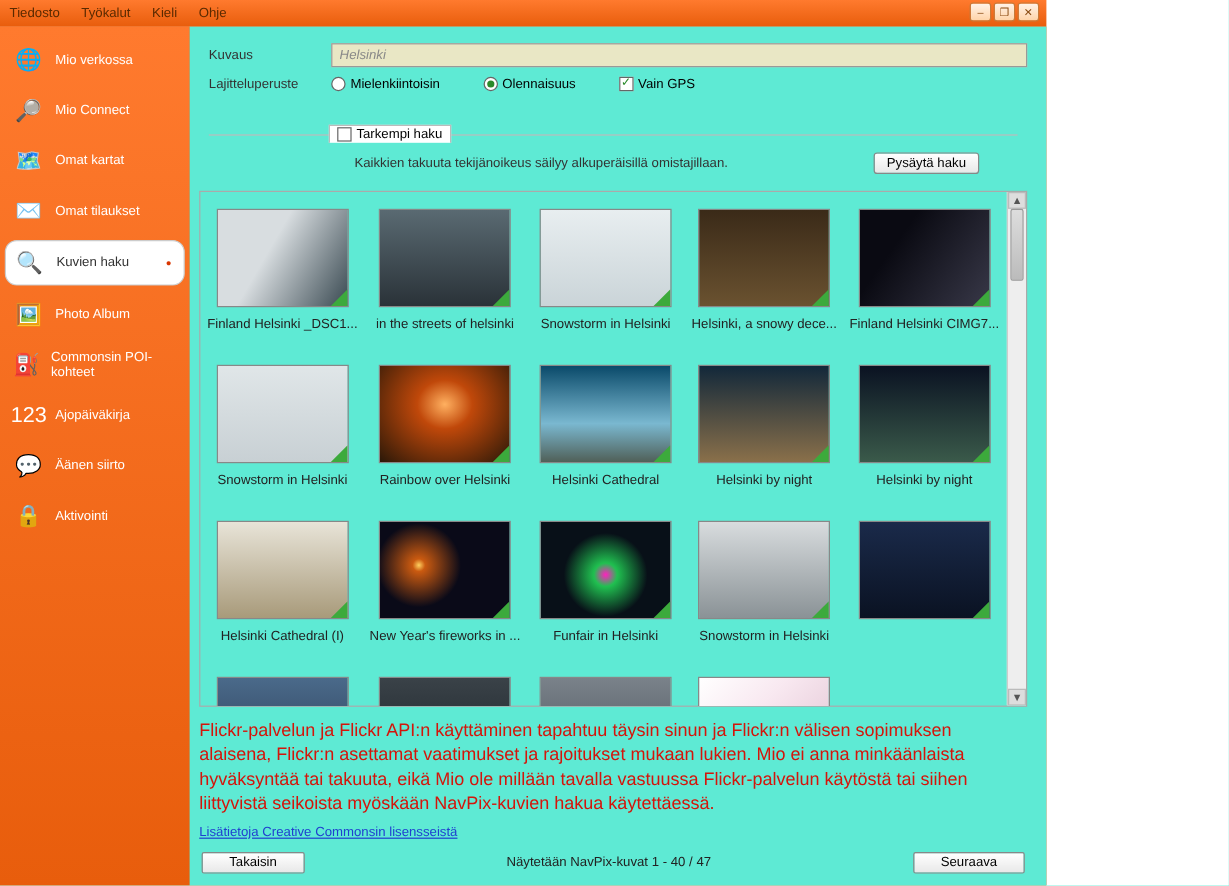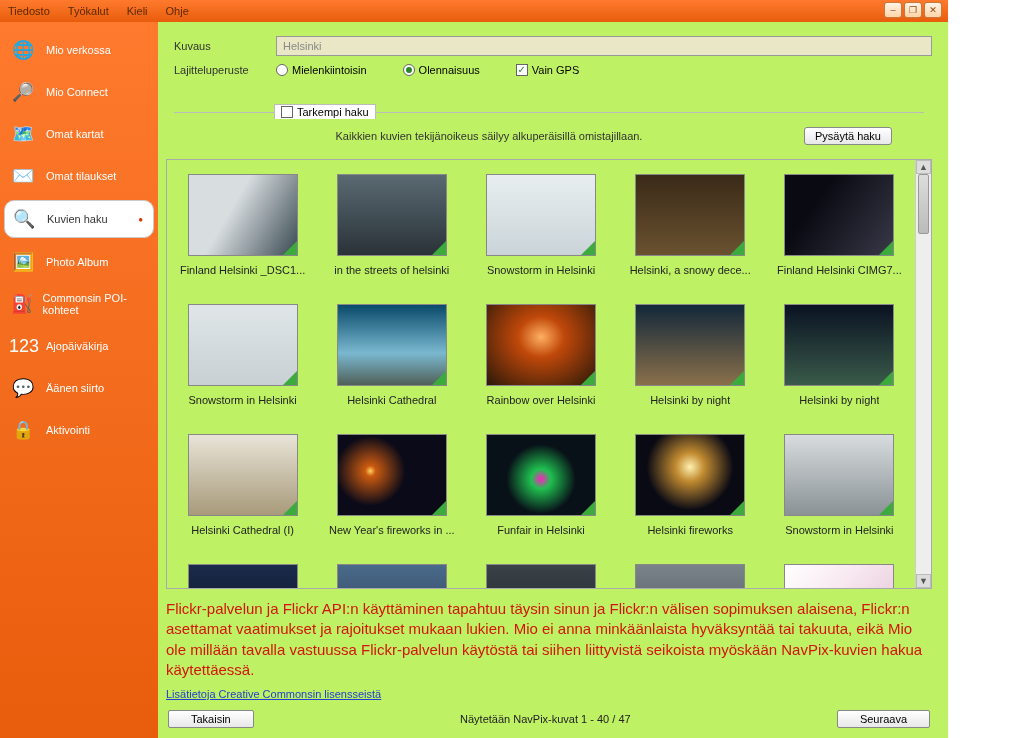--- a/index.html
+++ b/index.html
@@ -1,38 +1,38 @@
 <!DOCTYPE html>
 <html><head>
   <meta charset="utf-8">
   <style>
     * { box-sizing: border-box; margin: 0; padding: 0; }
     body { font-family: Tahoma, Arial, sans-serif; font-size: 11px; background: #fff; width: 1024px; height: 738px; overflow: hidden; }
     
-    .window { width: 948px; height: 738px; display: flex; flex-direction: column; }
+    .window { width: 872px; height: 738px; display: flex; flex-direction: column; }
     
     .menubar { background: linear-gradient(#ff7a2e, #e85d0c); height: 22px; display: flex; align-items: center; padding: 0 8px; gap: 18px; color: #5a2a00; font-size: 11px; position: relative; }
     .menu-item { cursor: pointer; }
     .window-controls { position: absolute; right: 6px; top: 2px; display: flex; gap: 2px; }
     .wc-btn { width: 18px; height: 16px; background: linear-gradient(#fff3e8, #ffd4a8); border: 1px solid #c67a3a; border-radius: 3px; display: flex; align-items: center; justify-content: center; font-size: 9px; color: #8a4a10; cursor: pointer; }
     
     .body-area { flex: 1; display: flex; background: #e85d0c; min-height: 0; }
     
     .sidebar { width: 158px; background: linear-gradient(#ff7a2e, #e85d0c); padding: 10px 4px; display: flex; flex-direction: column; gap: 6px; }
     .side-item { display: flex; align-items: center; gap: 8px; padding: 6px 6px; cursor: pointer; color: #fff; font-size: 11px; border-radius: 4px; }
     .side-item.active { background: #fff; color: #333; border-radius: 10px; border: 1px solid #ccc; position: relative; }
     .side-item.active::after { content: "●"; color: #d93600; position: absolute; right: 10px; font-size: 8px; }
     .side-icon { width: 28px; height: 24px; display: flex; align-items: center; justify-content: center; font-size: 18px; }
     
-    .main { flex: 1; background: #bef264; border-top-left-radius: 0; display: flex; flex-direction: column; min-height: 0; }
+    .main { flex: 1; background: #5eead4; border-top-left-radius: 0; display: flex; flex-direction: column; min-height: 0; }
     
     .search-area { padding: 14px 16px 6px 16px; }
     .search-row { display: flex; align-items: center; gap: 12px; margin-bottom: 8px; }
     .search-label { width: 90px; color: #333; }
-    .search-input { flex: 1; height: 20px; background: #e9e7c5; border: 1px solid #999; padding: 2px 6px; color: #888; font-family: inherit; font-size: 11px; max-width: 660px; }
+    .search-input { flex: 1; height: 20px; background: #e9e7c5; border: 1px solid #999; padding: 2px 6px; color: #888; font-style: italic; font-family: inherit; font-size: 11px; max-width: 660px; }
     .radio-group { display: flex; gap: 36px; align-items: center; }
     .radio { display: flex; align-items: center; gap: 4px; }
     .radio-dot { width: 12px; height: 12px; border: 1px solid #666; border-radius: 50%; display: inline-flex; align-items: center; justify-content: center; background: #fff; }
     .radio-dot.sel::after { content: ""; width: 6px; height: 6px; background: #2a8a2a; border-radius: 50%; }
     .checkbox { width: 12px; height: 12px; border: 1px solid #666; display: inline-flex; align-items: center; justify-content: center; background: #fff; }
     .checkbox.checked::after { content: "✓"; color: #2a8a2a; font-size: 10px; line-height: 1; }
     
     .adv-search { display: flex; align-items: flex-start; gap: 6px; padding: 0 0 0 100px; position: relative; margin-top: 28px; }
     .adv-tab { display: flex; align-items: center; gap: 4px; padding: 1px 6px; background: #fff; border: 1px solid #bbb; border-bottom: none; position: relative; z-index: 2; }
     .adv-line { position: absolute; left: 0; right: 8px; top: 50%; height: 1px; background: #bbb; z-index: 1; }
@@ -168,21 +168,21 @@
             </div>
         </div>
         <div class="adv-search">
           <span class="adv-line"></span>
           <span class="adv-tab">
             <span class="checkbox"></span>
             <span>Tarkempi haku</span>
           </span>
         </div>
         <div class="info-row">
-          <span class="copyright">Kaikkien kuvien tekijänoikeus säilyy alkuperäisillä omistajillaan.</span>
+          <span class="copyright">Kaikkien takuuta tekijänoikeus säilyy alkuperäisillä omistajillaan.</span>
           <button class="stop-btn">Pysäytä haku</button>
         </div>
       </div>
 
       <div class="gallery-wrap">
         <div class="gallery-scroll">
           <div class="gallery" id="gallery-grid">
               <div class="thumb">
                 <div class="thumb-img bg1">
                   <span class="gps-badge"></span>
@@ -213,32 +213,32 @@
                 </div>
                 <div class="thumb-label">Finland Helsinki CIMG7...</div>
               </div>
               <div class="thumb">
                 <div class="thumb-img bg6">
                   <span class="gps-badge"></span>
                 </div>
                 <div class="thumb-label">Snowstorm in Helsinki</div>
               </div>
               <div class="thumb">
+                <div class="thumb-img bg7">
+                  <span class="gps-badge"></span>
+                </div>
+                <div class="thumb-label">Rainbow over Helsinki</div>
+              </div>
+              <div class="thumb">
                 <div class="thumb-img bg8">
                   <span class="gps-badge"></span>
                 </div>
                 <div class="thumb-label">Helsinki Cathedral</div>
               </div>
               <div class="thumb">
-                <div class="thumb-img bg7">
-                  <span class="gps-badge"></span>
-                </div>
-                <div class="thumb-label">Rainbow over Helsinki</div>
-              </div>
-              <div class="thumb">
                 <div class="thumb-img bg9">
                   <span class="gps-badge"></span>
                 </div>
                 <div class="thumb-label">Helsinki by night</div>
               </div>
               <div class="thumb">
                 <div class="thumb-img bg10">
                   <span class="gps-badge"></span>
                 </div>
                 <div class="thumb-label">Helsinki by night</div>
@@ -253,26 +253,20 @@
                 <div class="thumb-img bg12">
                   <span class="gps-badge"></span>
                 </div>
                 <div class="thumb-label">New Year's fireworks in ...</div>
               </div>
               <div class="thumb">
                 <div class="thumb-img bg13">
                   <span class="gps-badge"></span>
                 </div>
                 <div class="thumb-label">Funfair in Helsinki</div>
-              </div>
-              <div class="thumb">
-                <div class="thumb-img bg14">
-                  <span class="gps-badge"></span>
-                </div>
-                <div class="thumb-label">Helsinki fireworks</div>
               </div>
               <div class="thumb">
                 <div class="thumb-img bg15">
                   <span class="gps-badge"></span>
                 </div>
                 <div class="thumb-label">Snowstorm in Helsinki</div>
               </div>
               <div class="thumb">
                 <div class="thumb-img bg16">
                   <span class="gps-badge"></span>

